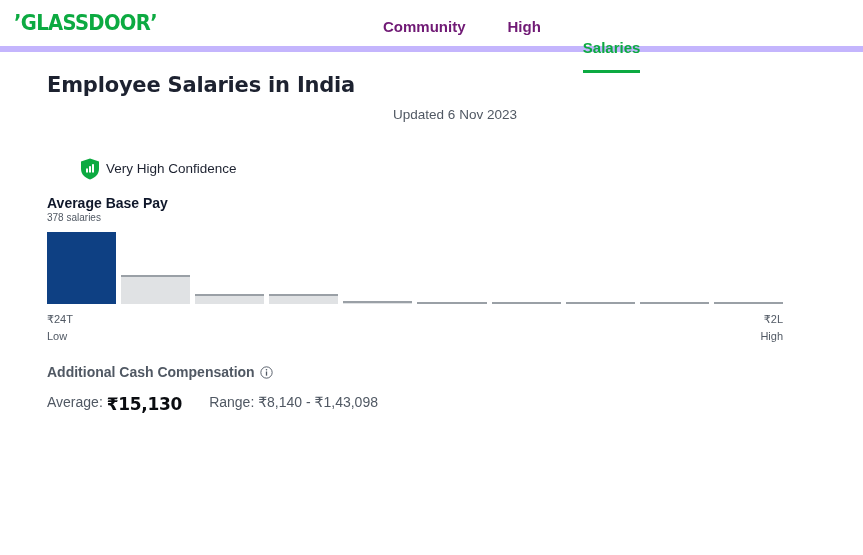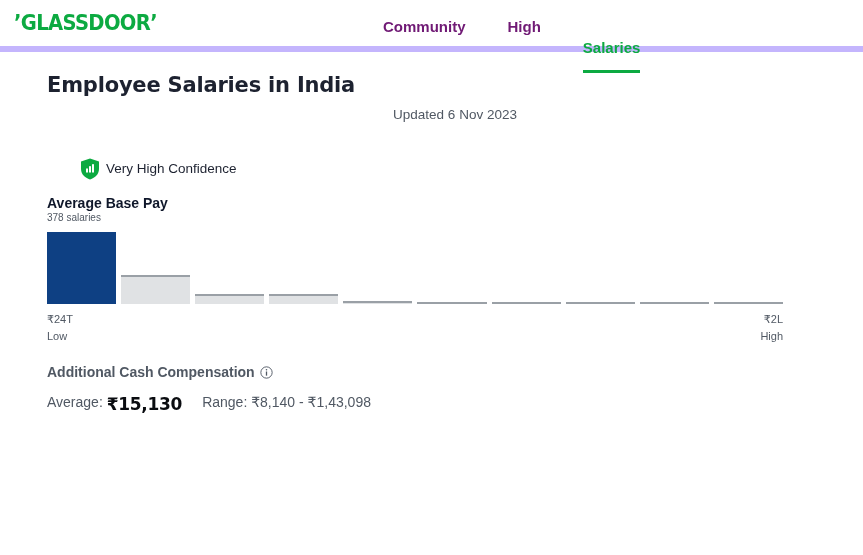--- a/index.html
+++ b/index.html
@@ -242,21 +242,21 @@
     font-family: "DejaVu Sans", sans-serif;
     font-size: 17px;
     font-weight: 700;
     color: #0a0c10;
     margin-left: 4px;
     letter-spacing: -0.3px;
   }
   .addl-range {
     font-size: 14px;
     color: #505863;
-    margin-left: 20px;
+    margin-left: 27px;
   }
   .addl-range .rng-label { color: #505863; }
   .addl-range .rng-value { color: #505863; }
 </style>
 </head>
 <body>
 
 <div class="header">
   <div class="logo"><span class="tick">’</span><span>GLASSDOOR</span><span class="tick">’</span></div>
 

